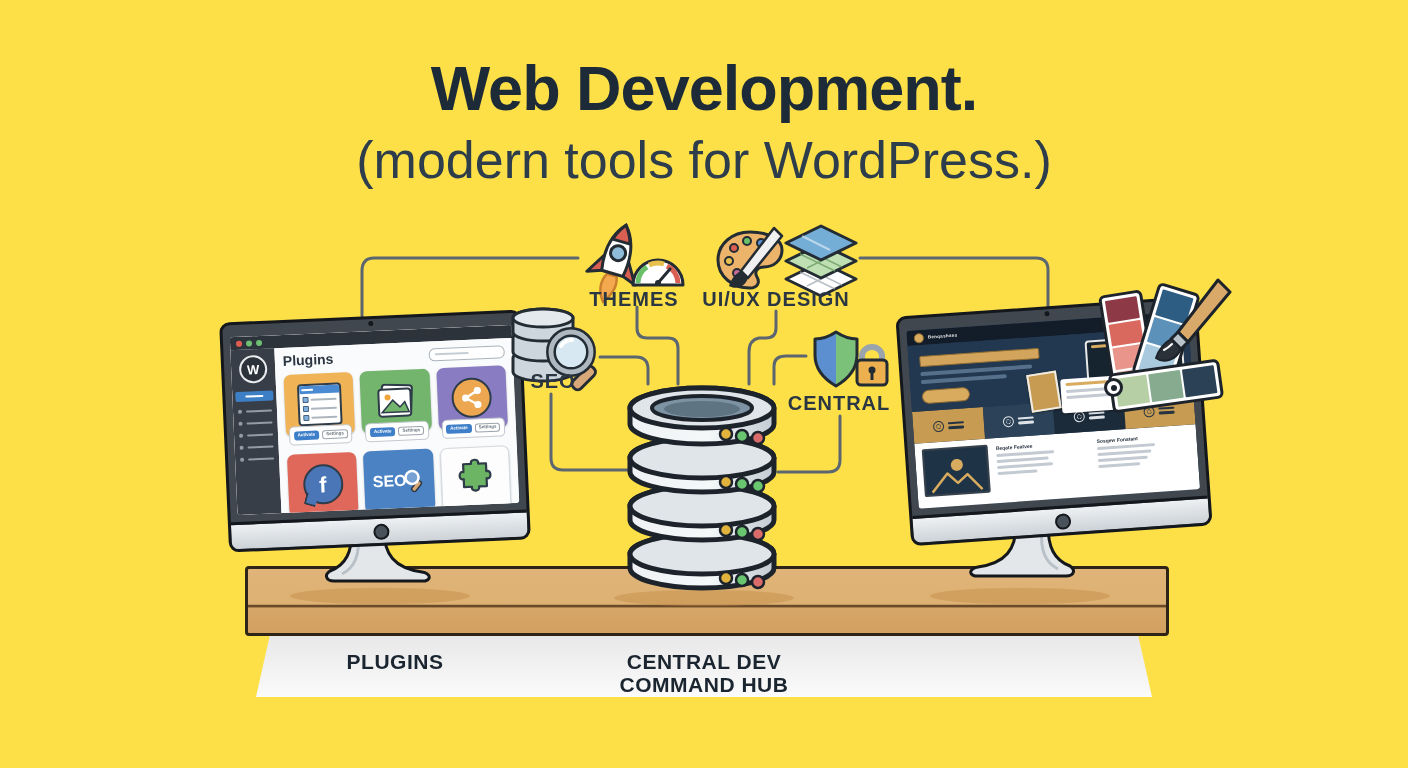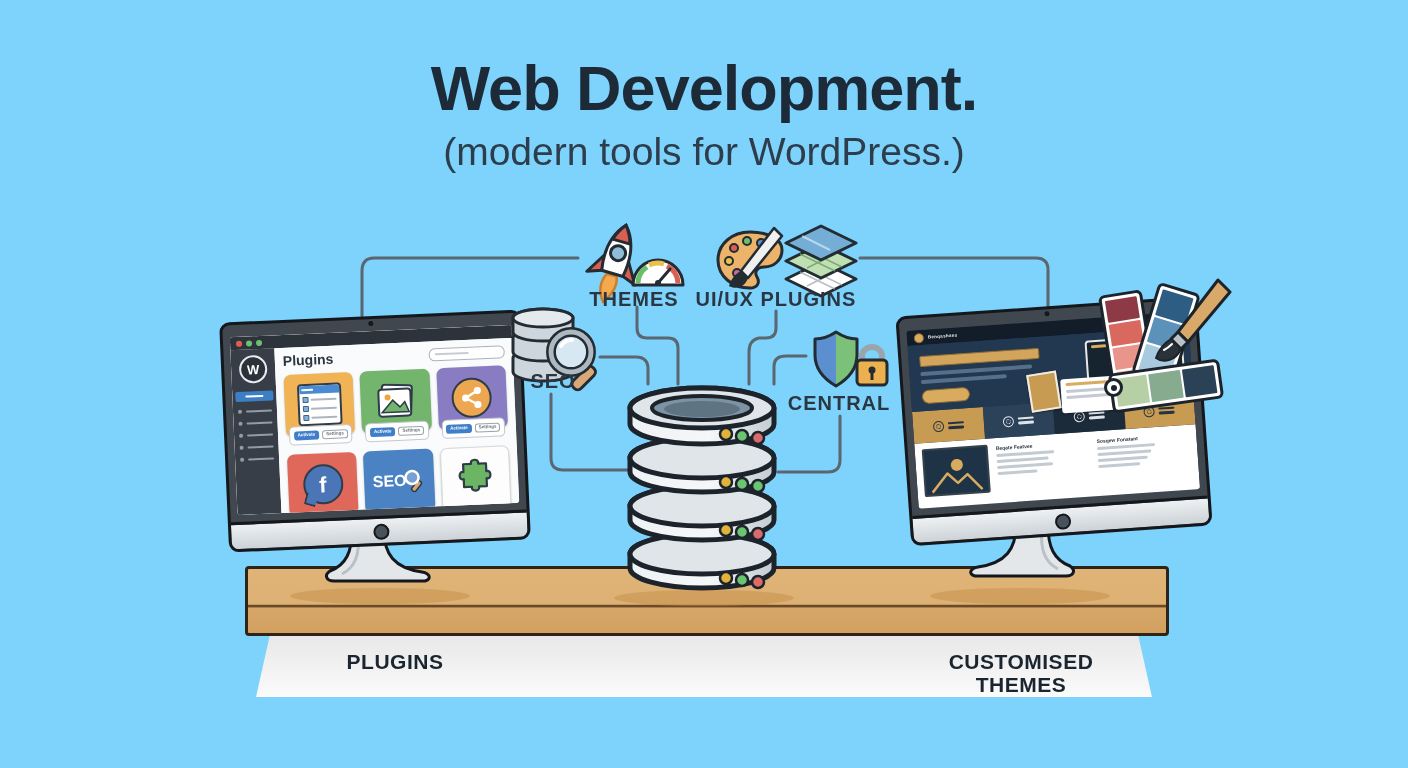--- a/index.html
+++ b/index.html
@@ -1,23 +1,23 @@
 <!DOCTYPE html>
 <html><head>
 <meta charset="utf-8">
 <style>
   html,body{margin:0;padding:0;background:#fff;}
-  #canvas{position:relative;width:1408px;height:768px;background:#7dd3fc;overflow:hidden;
+  #canvas{position:relative;width:1408px;height:768px;background:#fde047;overflow:hidden;
           font-family:"Liberation Sans",sans-serif;color:#1d2b39;}
   .abs{position:absolute;}
 
   
   .title{left:0;top:52px;width:100%;text-align:center;font-size:63px;font-weight:800;
          letter-spacing:-1px;color:#1d2b39;z-index:5;}
-  .subtitle{left:0;top:130px;width:100%;text-align:center;font-size:39px;font-weight:400;
+  .subtitle{left:0;top:130px;width:100%;text-align:center;font-size:52px;font-weight:400;
             color:#2e3d4c;z-index:5;}
 
   
   #connectors{left:0;top:0;z-index:1;}
   #connectors path{fill:none;stroke:#5b6670;stroke-width:3;stroke-linecap:round;}
 
   
   .feat-label{font-size:20px;font-weight:700;color:#2a3642;letter-spacing:1px;text-align:center;z-index:5;}
 
   
@@ -138,24 +138,22 @@
   </svg>
 
   <div class="abs shadow-band"></div>
   <div class="abs desk"></div>
   <div class="abs desk-shadow" style="left:290px;top:588px;width:180px;"></div>
   <div class="abs desk-shadow" style="left:614px;top:590px;width:180px;"></div>
   <div class="abs desk-shadow" style="left:930px;top:588px;width:180px;"></div>
 
   <div class="abs bottom-label" style="left:315px;top:650px;width:160px;">PLUGINS</div>
   <div class="abs bottom-label" style="left:604px;top:650px;width:200px;">
-  </div>
-  <div class="abs bottom-label" style="left:931px;top:650px;width:180px;">
-    <div>CUSTOMISED</div>
-    <div>THEMES</div>
+    <div>CENTRAL DEV</div>
+    <div>COMMAND HUB</div>
   </div>
 
   <svg class="abs" style="left:505px;top:300px;z-index:5;" width="100" height="98" viewBox="0 0 100 98">
     <path d="M8,58 A30,9 0 0 1 68,58 L68,72 A30,9 0 0 1 8,72 Z" fill="#cdd6dc" stroke="#232b33" stroke-width="3"></path>
     <path d="M8,38 A30,9 0 0 1 68,38 L68,52 A30,9 0 0 1 8,52 Z" fill="#cdd6dc" stroke="#232b33" stroke-width="3"></path>
     <path d="M8,18 A30,9 0 0 1 68,18 L68,32 A30,9 0 0 1 8,32 Z" fill="#cdd6dc" stroke="#232b33" stroke-width="3"></path>
     <ellipse cx="38" cy="18" rx="30" ry="9" fill="#e3e9ed" stroke="#232b33" stroke-width="3"></ellipse>
     <g transform="rotate(45 84 72)">
       <rect x="79" y="66" width="11" height="28" rx="5" fill="#d8a878" stroke="#232b33" stroke-width="3"></rect>
     </g>
@@ -197,21 +195,21 @@
     <path d="M29,45 L36,52 C33,61 24,64 17,60 C19,53 23,48 29,45 Z" fill="#232b33"></path>
   </svg>
   <svg class="abs" style="left:782px;top:222px;z-index:5;" width="78" height="76" viewBox="0 0 78 76">
     <polygon points="39,40 74,57 39,74 4,57" fill="#ffffff" stroke="#232b33" stroke-width="3" stroke-linejoin="round"></polygon>
     <path d="M18,50 L53,67 M25,46 L60,63 M53,50 L25,64" stroke="#9aa4ad" stroke-width="1.5" opacity=".7"></path>
     <polygon points="39,22 74,39 39,56 4,39" fill="#bfe0b3" stroke="#232b33" stroke-width="3" stroke-linejoin="round"></polygon>
     <path d="M18,32 L53,49 M25,28 L60,45 M53,32 L25,46" stroke="#6f9c66" stroke-width="1.5" opacity=".8"></path>
     <polygon points="39,4 74,21 39,38 4,21" fill="#74aed6" stroke="#232b33" stroke-width="3" stroke-linejoin="round"></polygon>
     <path d="M20,14 L48,28" stroke="#ffffff" stroke-width="2" opacity=".5"></path>
   </svg>
-  <div class="abs feat-label" style="left:676px;top:288px;width:200px;">UI/UX PLUGINS</div>
+  <div class="abs feat-label" style="left:676px;top:288px;width:200px;">UI/UX DESIGN</div>
 
   <svg class="abs" style="left:806px;top:328px;z-index:5;" width="84" height="68" viewBox="0 0 84 68">
     <path d="M30,4 C24,8 16,11 9,11 L9,27 C9,41 18,51 30,58 Z" fill="#5b8fd0"></path>
     <path d="M30,4 C36,8 44,11 51,11 L51,27 C51,41 42,51 30,58 Z" fill="#7cc179"></path>
     <path d="M30,4 C36,8 44,11 51,11 L51,27 C51,41 42,51 30,58 C18,51 9,41 9,27 L9,11 C16,11 24,8 30,4 Z" fill="none" stroke="#232b33" stroke-width="3" stroke-linejoin="round"></path>
     <path d="M56,34 L56,28 A10,9 0 0 1 76,28 L76,34" fill="none" stroke="#9aa4ad" stroke-width="6"></path>
     <rect x="51" y="32" width="30" height="25" rx="4" fill="#edb04e" stroke="#232b33" stroke-width="3"></rect>
     <circle cx="66" cy="42" r="3.5" fill="#232b33"></circle>
     <rect x="64.5" y="44" width="3" height="8" fill="#232b33"></rect>
   </svg>

